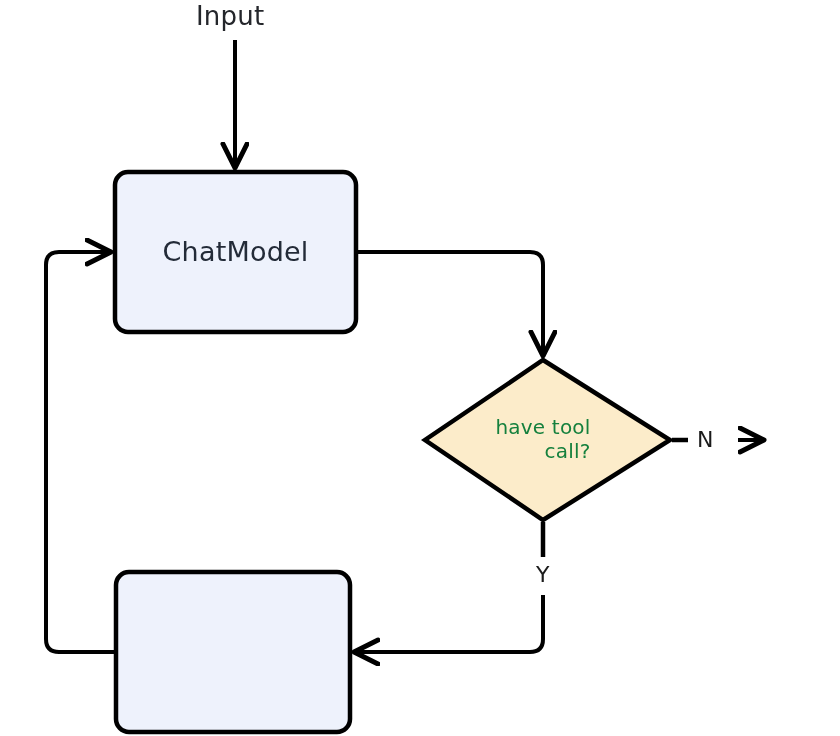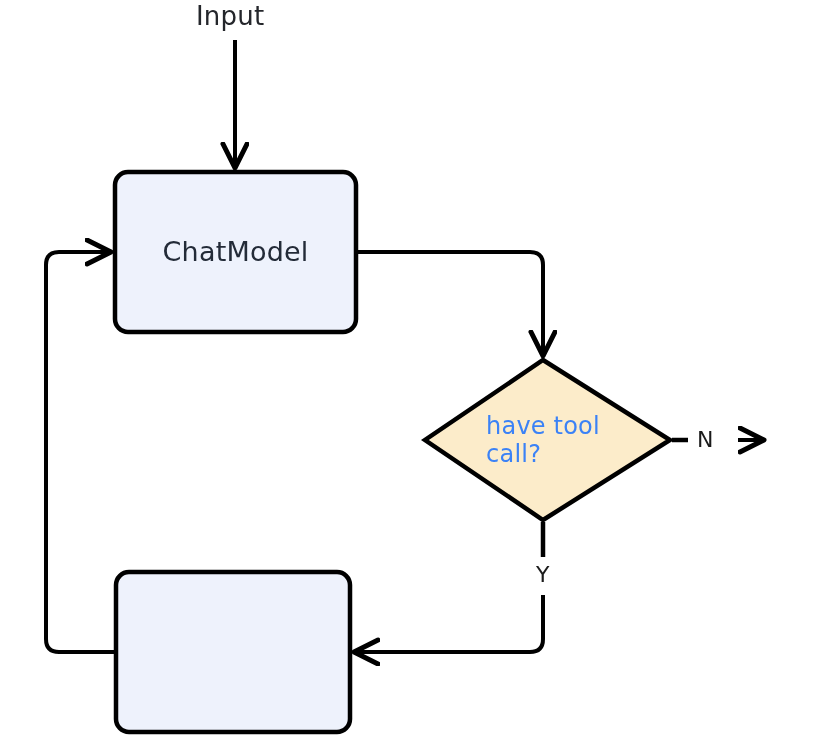--- a/index.html
+++ b/index.html
@@ -25,33 +25,33 @@
     left: 0;
     top: 0;
     width: 840px;
     height: 736px;
   }
   .node-label {
     position: absolute;
     display: flex;
     align-items: center;
     justify-content: center;
-    text-align: left;
+    text-align: right;
     pointer-events: none;
     white-space: pre-line;
     line-height: 1.18;
   }
   .box-label {
     font-size: 27px;
     color: #232b38;
     letter-spacing: 0.2px;
   }
   .diamond-label {
-    font-size: 24px;
-    color: #3b82f6;
+    font-size: 20px;
+    color: #15803d;
     letter-spacing: 0.2px;
   }
   .terminal-label {
     position: absolute;
     font-size: 26px;
     color: #24262b;
     letter-spacing: 0.2px;
     white-space: nowrap;
   }
   .edge-label {

